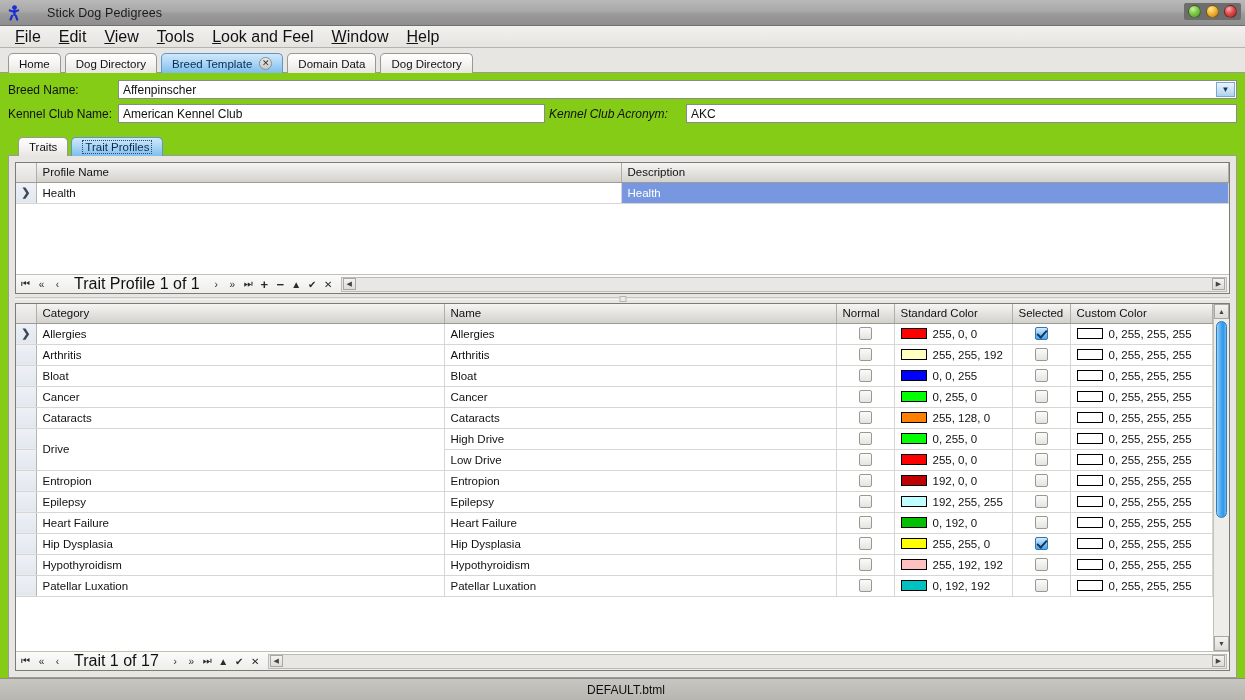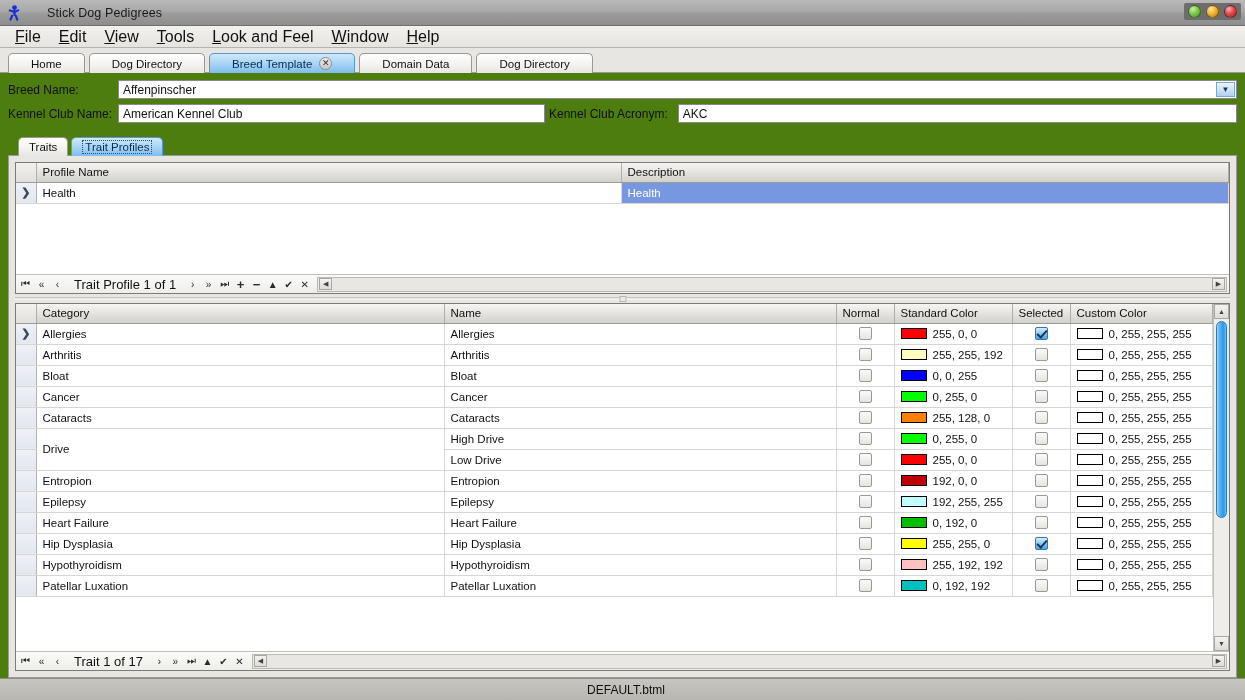--- a/index.html
+++ b/index.html
@@ -59,21 +59,21 @@
   
   .tabstrip {
     height: 25px; flex: 0 0 25px;
     background: #e8e6e2;
     display: flex; align-items: flex-end;
     padding-left: 8px; gap: 4px;
     border-bottom: 1px solid #9c9a95;
     position: relative;
   }
   .tab {
-    height: 20px; padding: 0 22px;
+    height: 20px; padding: 0 10px;
     display: flex; align-items: center; gap: 7px;
     border: 1px solid #9a9892;
     border-bottom: none;
     border-radius: 5px 5px 0 0;
     background: linear-gradient(180deg,#ffffff 0%,#f4f3f1 55%,#e8e6e2 100%);
     font-size: 11.5px; color: #111;
     position: relative; top: 1px;
     white-space: nowrap;
   }
   .tab.active {
@@ -85,31 +85,31 @@
     width: 13px; height: 13px; border-radius: 50%;
     background: linear-gradient(180deg,#e9e9e9,#c9c9c9);
     border: 1px solid #8d8d8d;
     display: flex; align-items: center; justify-content: center;
     font-size: 9px; line-height: 1; color: #333;
   }
 
   
   .content {
     flex: 1 1 auto;
-    background: #4d7c0f;
+    background: #84cc16;
     padding: 7px 8px 0 8px;
     display: flex; flex-direction: column;
     min-height: 0;
   }
 
   .form-row { display: flex; align-items: center; margin-bottom: 5px; }
   .form-label { font-size: 12px; color: #111; white-space: nowrap; }
   .lbl-breed { width: 110px; }
   .lbl-kennel { width: 110px; }
-  .lbl-acronym { padding: 0 10px 0 4px; }
+  .lbl-acronym { padding: 0 18px 0 4px; font-style: italic; }
 
   .field {
     height: 19px;
     background: #fff;
     border: 1px solid #8a8a8a;
     font-size: 12px; color: #111;
     display: flex; align-items: center;
     padding: 0 4px;
   }
   .combo { flex: 1 1 auto; position: relative; padding-right: 22px; }
@@ -204,21 +204,21 @@
     font-size: 11px; color: #222;
     gap: 1px;
   }
   .nav-btn {
     min-width: 15px; height: 16px;
     display: flex; align-items: center; justify-content: center;
     font-size: 10px; color: #2b2b2b;
     padding: 0 2px;
   }
   .nav-btn.big { font-size: 13px; font-weight: bold; }
-  .nav-label { padding: 0 8px; font-size: 13px; color: #111; white-space: nowrap; }
+  .nav-label { padding: 0 8px; font-size: 16px; color: #111; white-space: nowrap; }
   .nav-hscroll {
     flex: 1 1 auto; height: 15px; margin-left: 4px;
     background: #e9e7e3; border: 1px solid #bcbab5;
     display: flex; align-items: center; justify-content: space-between;
     padding: 0 1px;
   }
   .hs-arrow {
     width: 13px; height: 12px;
     background: linear-gradient(180deg,#f4f3f1,#dedcd8);
     border: 1px solid #a9a7a2;

